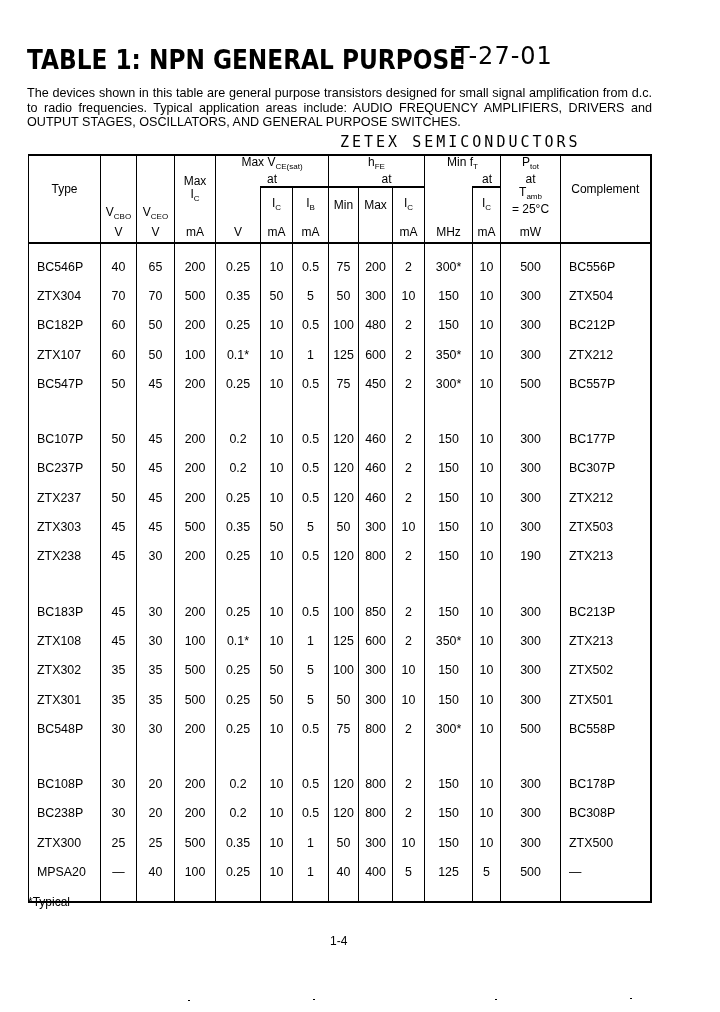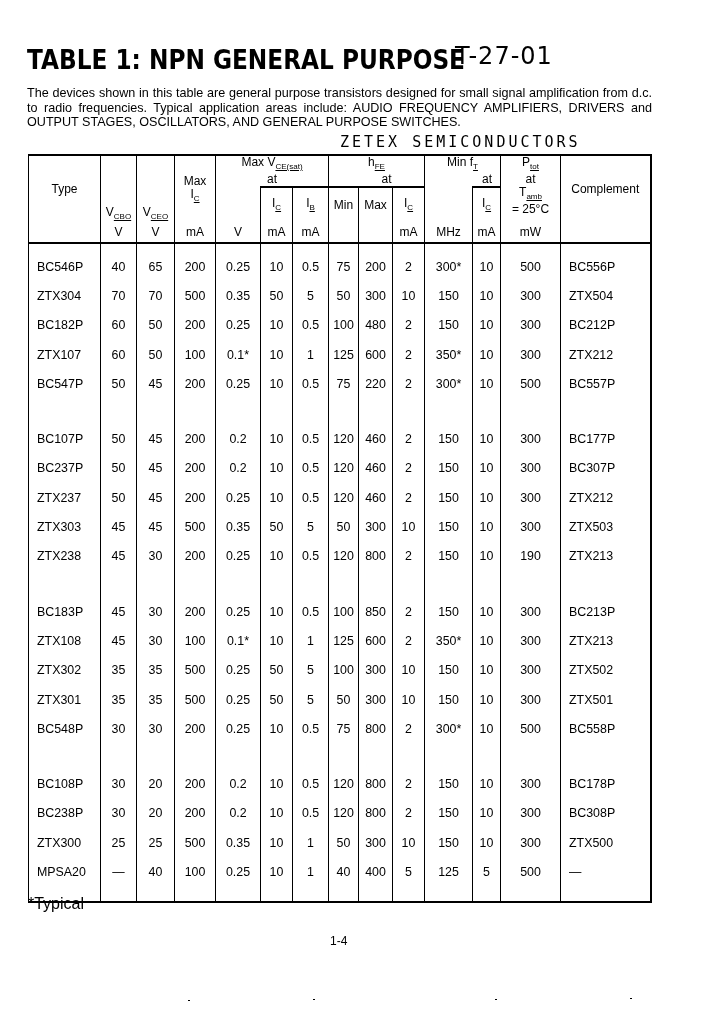--- a/index.html
+++ b/index.html
@@ -8,25 +8,25 @@
   .handwrite { position:absolute; left:455px; top:42px; font-family:"DejaVu Sans", sans-serif; font-size:24px; font-weight:normal; letter-spacing:1px; white-space:nowrap; }
   .intro { position:absolute; left:27px; top:86px; width:625px; font-size:12.6px; line-height:14.5px; text-align:justify; }
   .stamp { position:absolute; left:340px; top:133px; font-family:"DejaVu Sans Mono", monospace; font-size:15px; letter-spacing:3px; white-space:nowrap; }
   .tbl { position:absolute; left:28px; top:154px; border-collapse:collapse; font-size:12.4px; table-layout:fixed; }
   .tbl td { padding:0; text-align:center; vertical-align:middle; }
   .tbl .hd td { font-size:12px; line-height:13px; }
   .bl { border-left:1.5px solid #000; }
   .br { border-right:2px solid #000; }
   .bt { border-top:2px solid #000; }
   .bb { border-bottom:2px solid #000; }
-  .sub { font-size:8px; vertical-align:-3px;text-decoration:underline; }
+  .sub { font-size:8px; vertical-align:-3px; }
   .row td { height:29.3px; }
   .gap td { height:26px; }
   .tl { text-align:left !important; padding-left:8px !important; }
-  .footnote { position:absolute; left:28px; top:895px; font-size:16px; }
+  .footnote { position:absolute; left:28px; top:895px; font-size:12px; }
   .pagenum { position:absolute; left:330px; top:934px; font-size:12px; }
   .dot { position:absolute; width:2px; height:1px; background:#000; }
 </style>
 </head>
 <body>
 
 <div class="title">TABLE 1: NPN GENERAL PURPOSE</div>
 <div class="handwrite">T-27-01</div>
 <div class="intro">The devices shown in this table are general purpose transistors designed for small signal amplification from d.c. to radio frequencies. Typical application areas include: AUDIO FREQUENCY AMPLIFIERS, DRIVERS and OUTPUT STAGES, OSCILLATORS, AND GENERAL PURPOSE SWITCHES.</div>
 <div class="stamp">ZETEX SEMICONDUCTORS</div>
@@ -187,21 +187,21 @@
       </tr>
       <tr class="row">
         <td class="bl tl">BC547P</td>
         <td class="bl">50</td>
         <td class="bl">45</td>
         <td class="bl">200</td>
         <td class="bl">0.25</td>
         <td class="bl">10</td>
         <td class="bl">0.5</td>
         <td class="bl">75</td>
-        <td class="bl">220</td>
+        <td class="bl">450</td>
         <td class="bl">2</td>
         <td class="bl">300*</td>
         <td class="bl">10</td>
         <td class="bl">500</td>
         <td class="bl br tl">BC557P</td>
       </tr>
       <tr class="gap">
         <td class="bl"></td>
         <td class="bl"></td>
         <td class="bl"></td>

